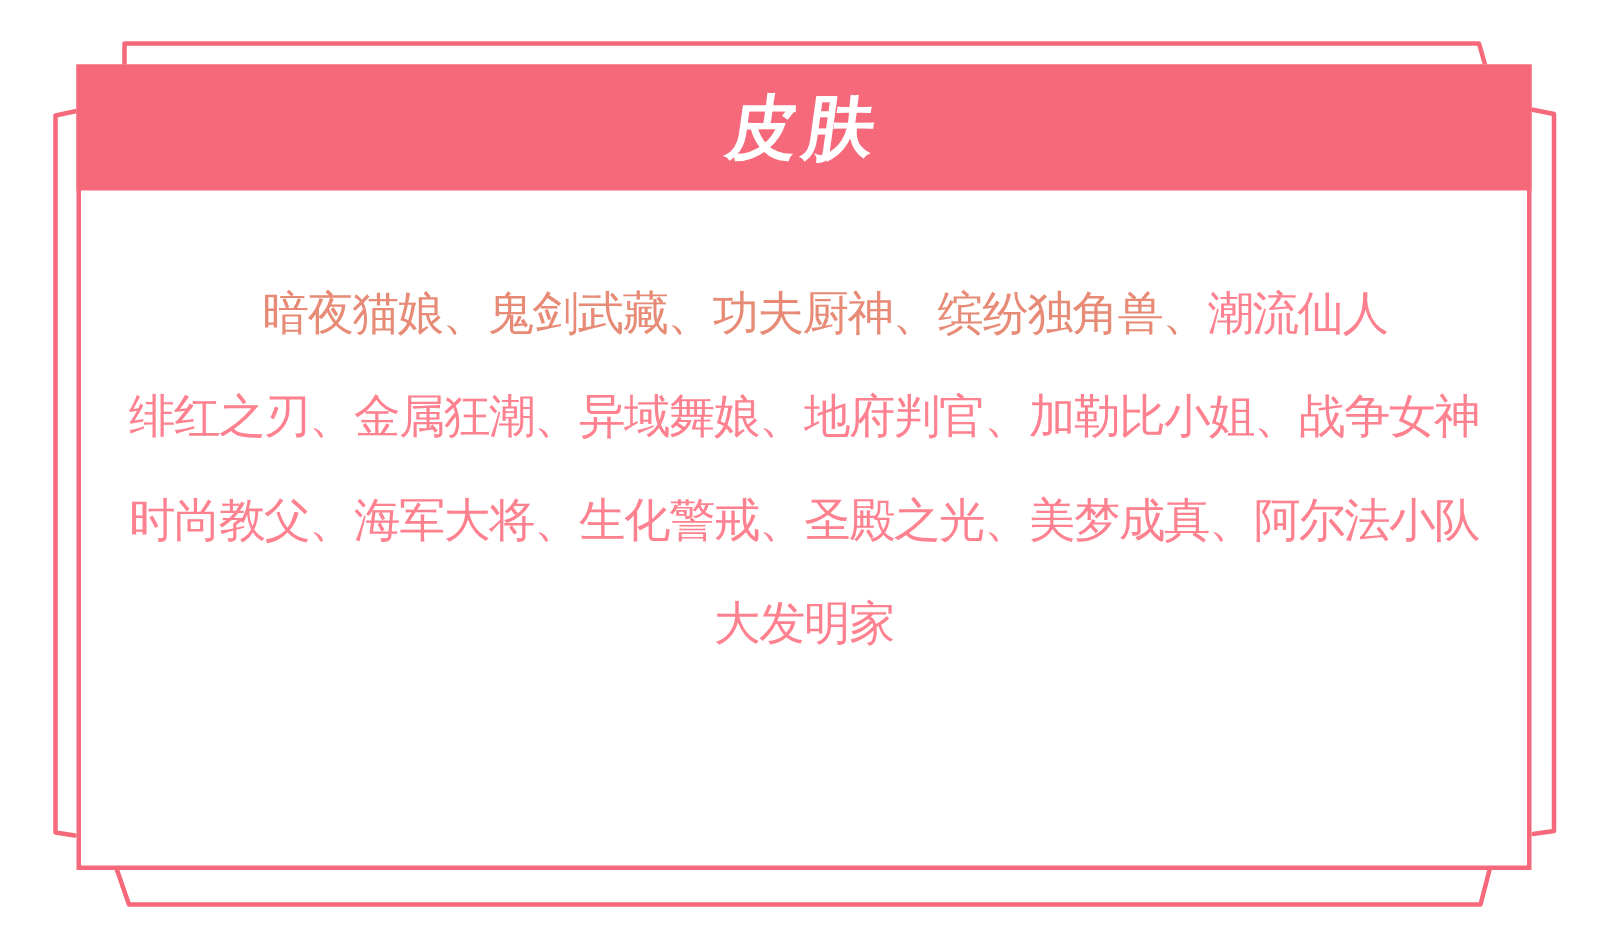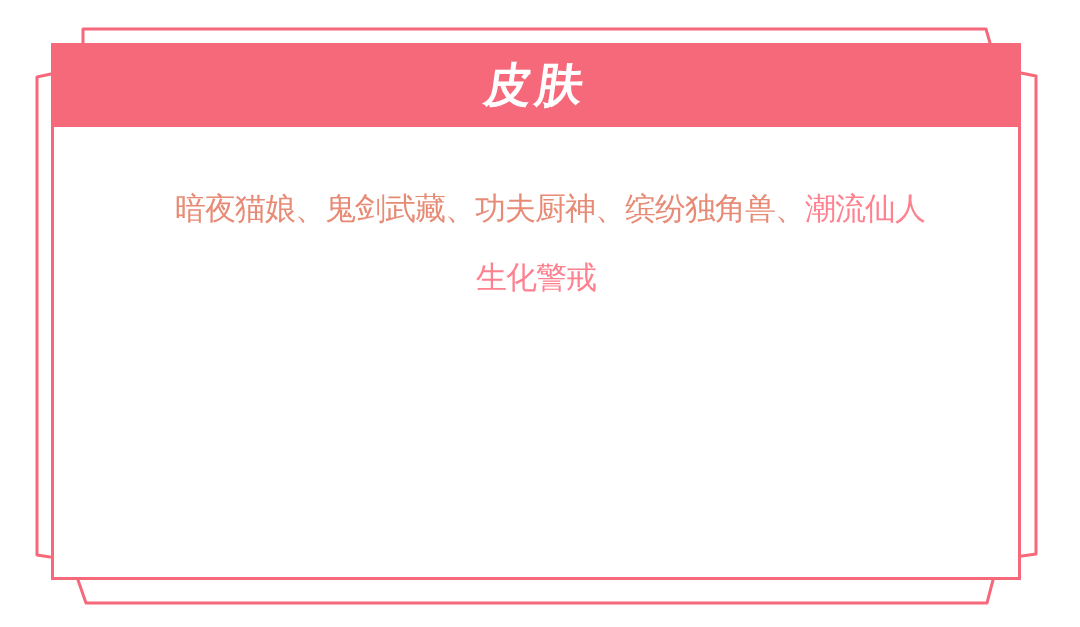--- a/index.html
+++ b/index.html
@@ -87,18 +87,24 @@
   <div class="card">
     <div class="card-header">
       <span class="card-title">皮肤</span>
     </div>
     <div class="card-body">
         <div class="skin-line">
           <span class="tone-salmon">暗夜猫娘、鬼剑武藏、功夫厨神、缤纷独角兽、</span>
           <span class="tone-pink">潮流仙人</span>
         </div>
         <div class="skin-line">
-          <span class="tone-pink">生化警戒</span>
+          <span class="tone-pink">绯红之刃、金属狂潮、异域舞娘、地府判官、加勒比小姐、战争女神</span>
+        </div>
+        <div class="skin-line">
+          <span class="tone-pink">时尚教父、海军大将、生化警戒、圣殿之光、美梦成真、阿尔法小队</span>
+        </div>
+        <div class="skin-line">
+          <span class="tone-pink">大发明家</span>
         </div>
       </div>
   </div>
 
 </div>
 
 </body></html>

